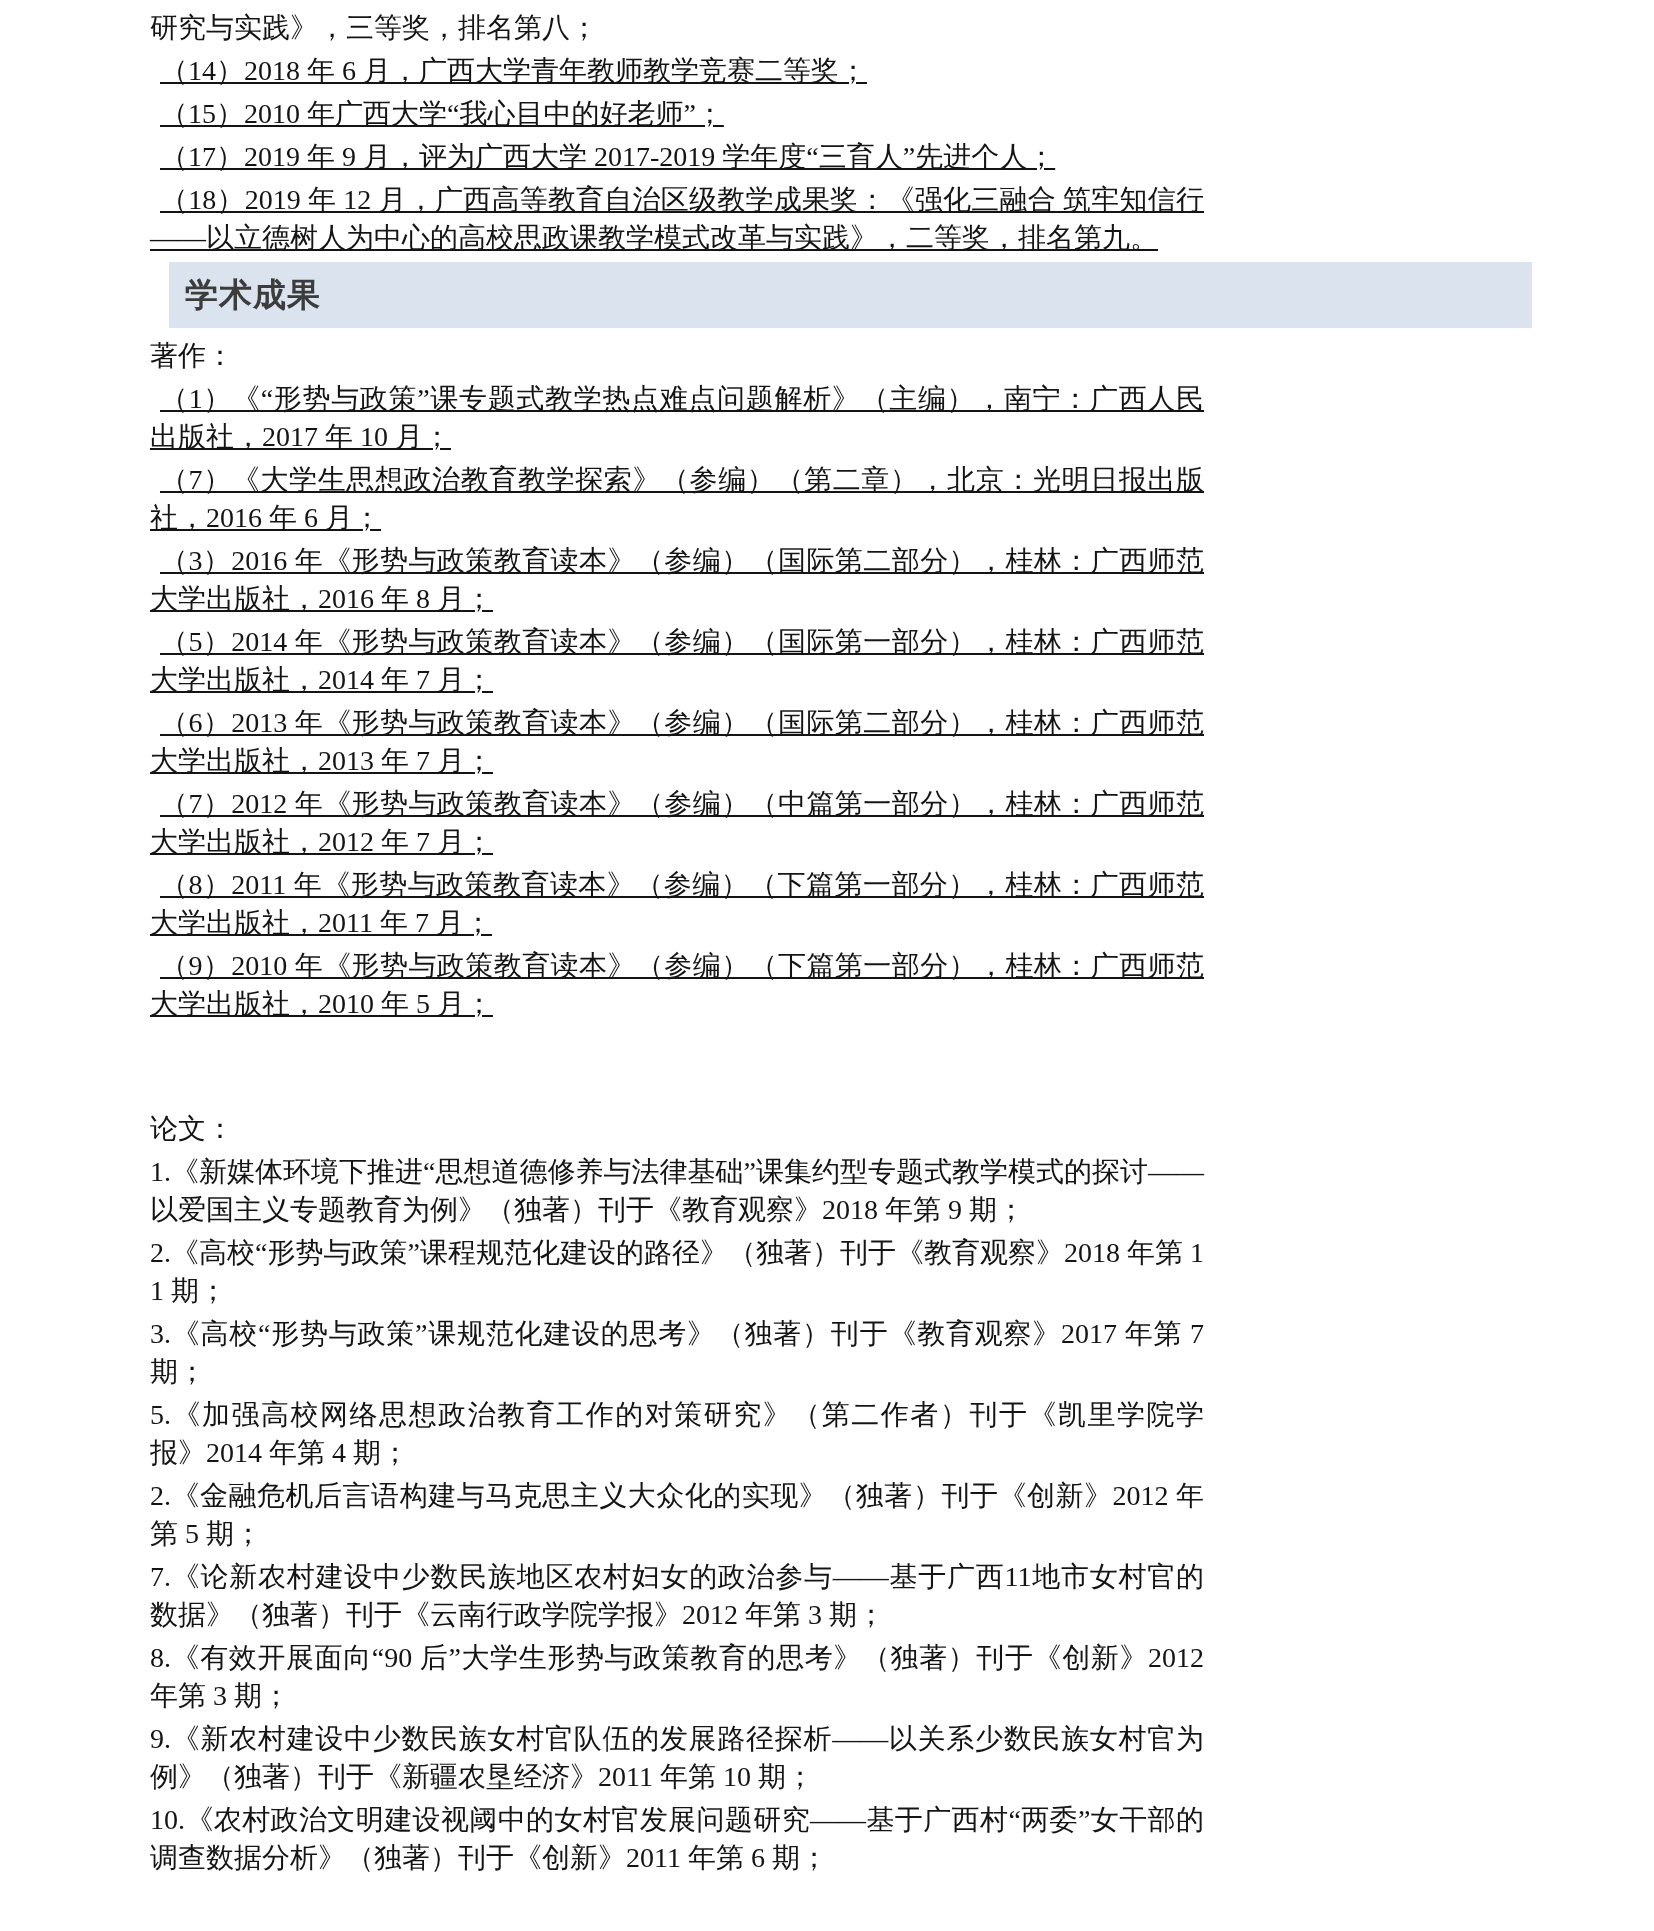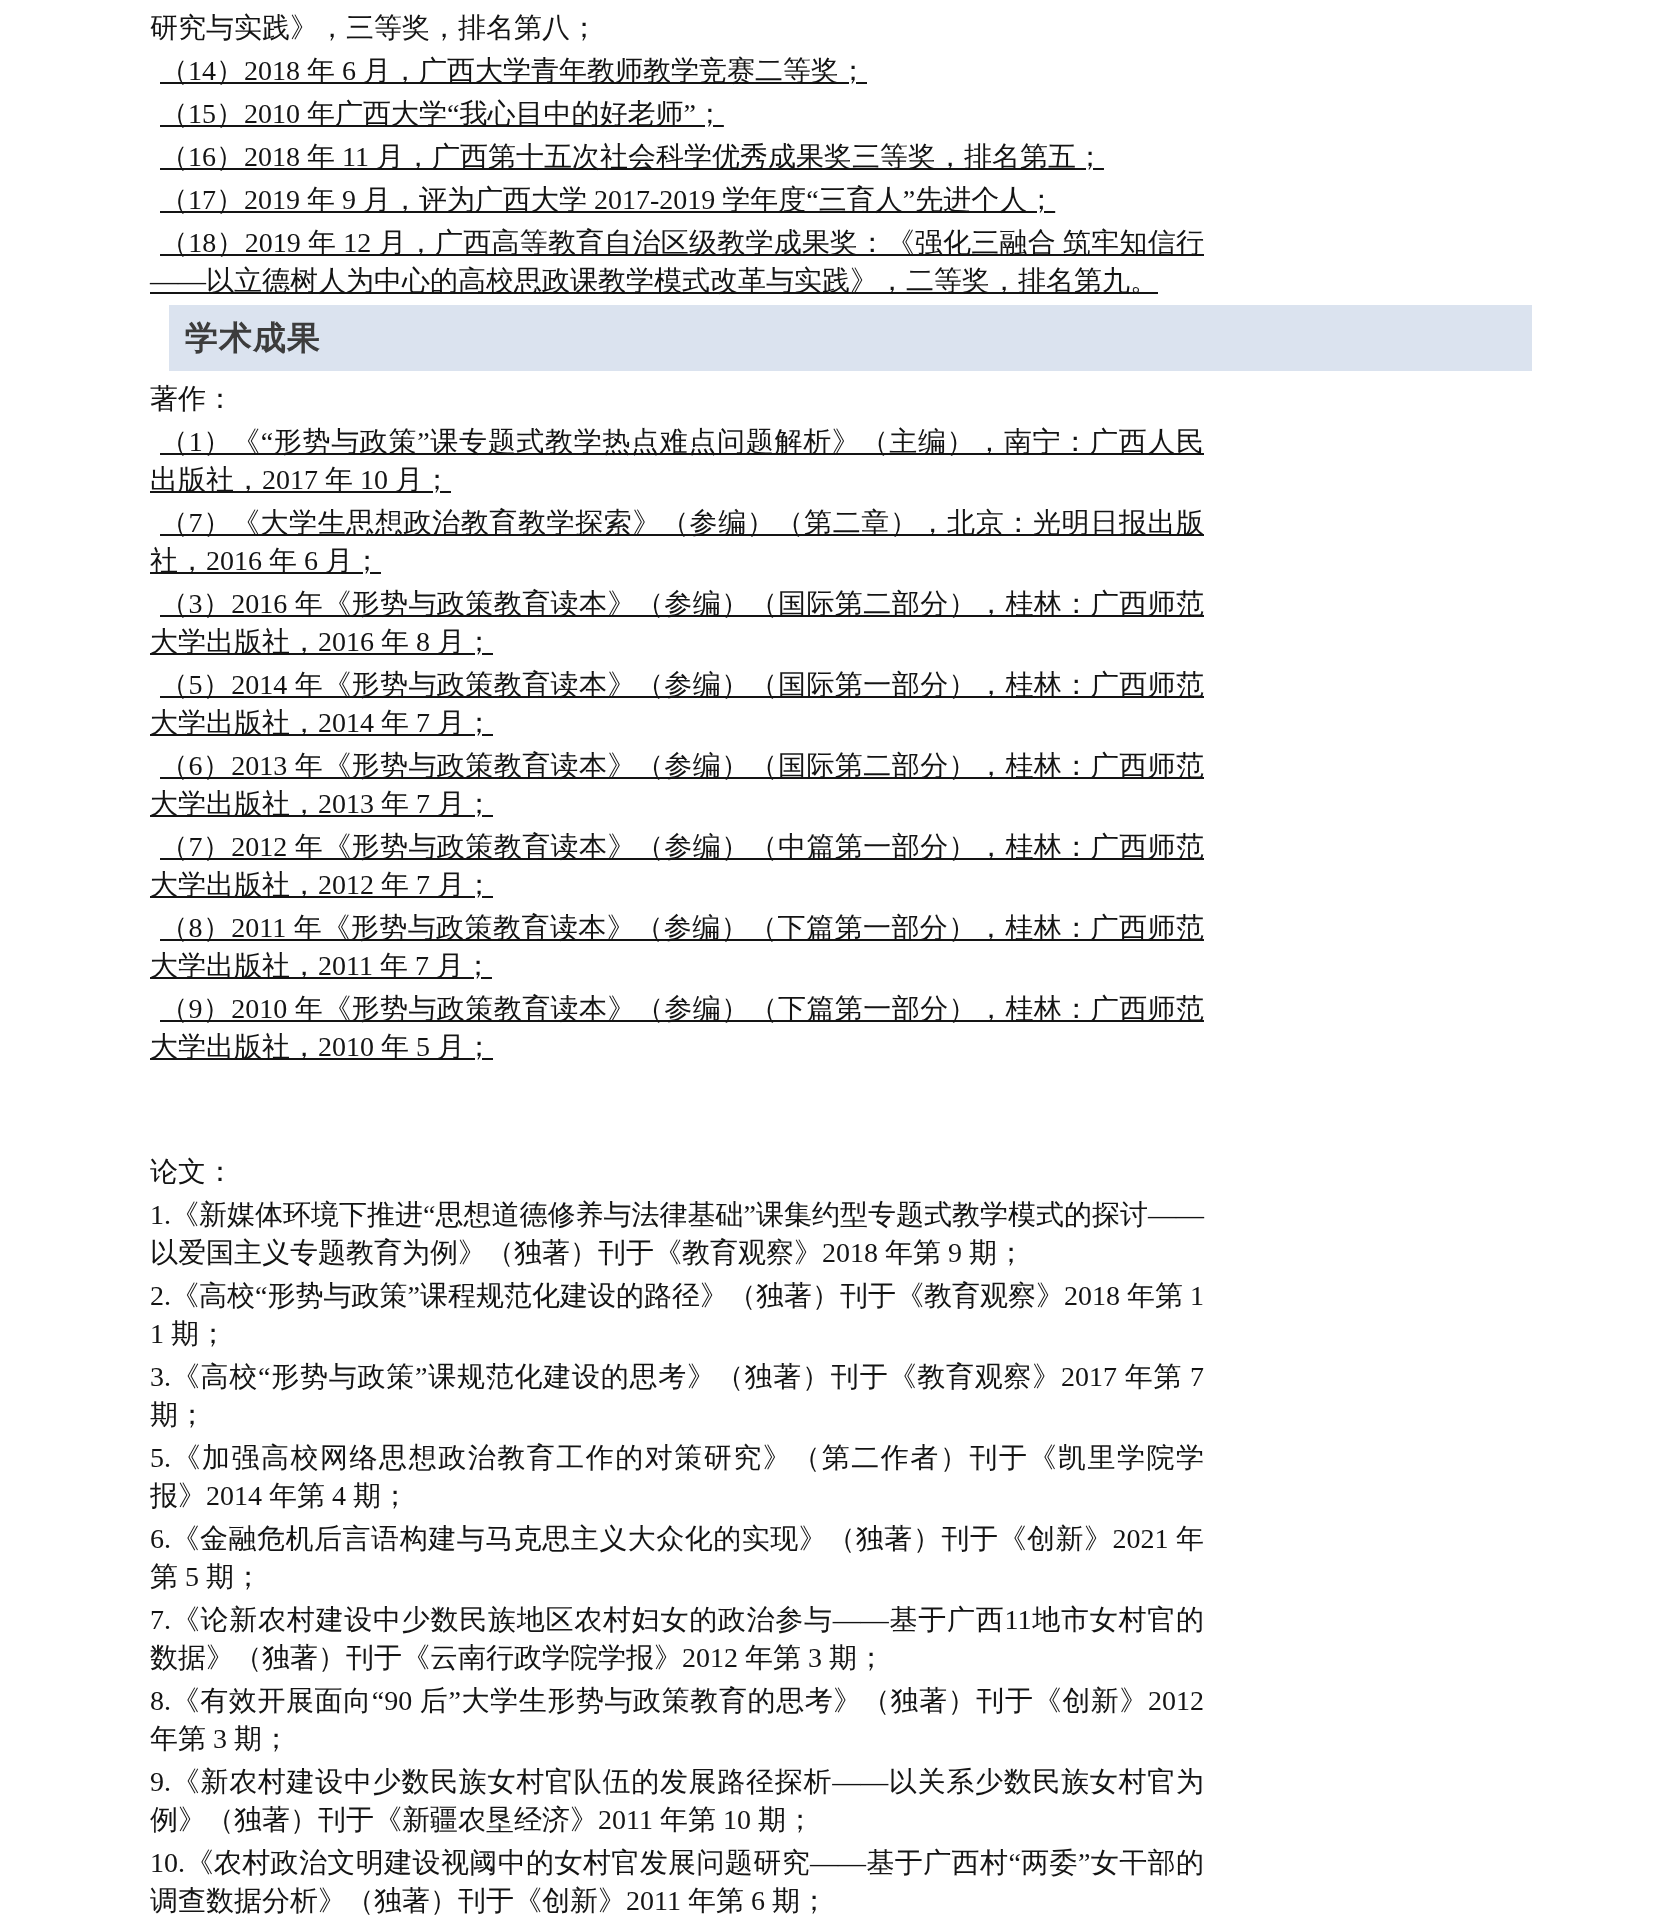--- a/index.html
+++ b/index.html
@@ -54,21 +54,20 @@
 </head>
 <body>
 
 <div class="page">
 
   <section>
     <p class="para">研究与实践》，三等奖，排名第八；</p>
     <div>
         <p class="para indent">（14）2018 年 6 月，广西大学青年教师教学竞赛二等奖；</p>
         <p class="para indent">（15）2010 年广西大学“我心目中的好老师”；</p>
-        <p class="para indent">（16）2018 年 11 月，广西第十五次社会科学优秀成果奖三等奖，排名第五；</p>
         <p class="para indent">（17）2019 年 9 月，评为广西大学 2017-2019 学年度“三育人”先进个人；</p>
         <p class="para indent">（18）2019 年 12 月，广西高等教育自治区级教学成果奖：《强化三融合 筑牢知信行——以立德树人为中心的高校思政课教学模式改革与实践》，二等奖，排名第九。</p>
       </div>
   </section>
 
   <div class="section-bar">
     <span class="bar-title">学术成果</span>
   </div>
 
   <section>
@@ -87,21 +86,21 @@
 
   <div class="spacer-blank"></div>
 
   <section>
     <p class="para">论文：</p>
     <div>
         <p class="para">1.《新媒体环境下推进“思想道德修养与法律基础”课集约型专题式教学模式的探讨——以爱国主义专题教育为例》（独著）刊于《教育观察》2018 年第 9 期；</p>
         <p class="para">2.《高校“形势与政策”课程规范化建设的路径》（独著）刊于《教育观察》2018 年第 11 期；</p>
         <p class="para">3.《高校“形势与政策”课规范化建设的思考》（独著）刊于《教育观察》2017 年第 7 期；</p>
         <p class="para">5.《加强高校网络思想政治教育工作的对策研究》（第二作者）刊于《凯里学院学报》2014 年第 4 期；</p>
-        <p class="para">6.《金融危机后言语构建与马克思主义大众化的实现》（独著）刊于《创新》2021 年第 5 期；</p>
+        <p class="para">2.《金融危机后言语构建与马克思主义大众化的实现》（独著）刊于《创新》2012 年第 5 期；</p>
         <p class="para">7.《论新农村建设中少数民族地区农村妇女的政治参与——基于广西11地市女村官的数据》（独著）刊于《云南行政学院学报》2012 年第 3 期；</p>
         <p class="para">8.《有效开展面向“90 后”大学生形势与政策教育的思考》（独著）刊于《创新》2012 年第 3 期；</p>
         <p class="para">9.《新农村建设中少数民族女村官队伍的发展路径探析——以关系少数民族女村官为例》（独著）刊于《新疆农垦经济》2011 年第 10 期；</p>
         <p class="para">10.《农村政治文明建设视阈中的女村官发展问题研究——基于广西村“两委”女干部的调查数据分析》（独著）刊于《创新》2011 年第 6 期；</p>
       </div>
   </section>
 
 </div>
 
 </body></html>

